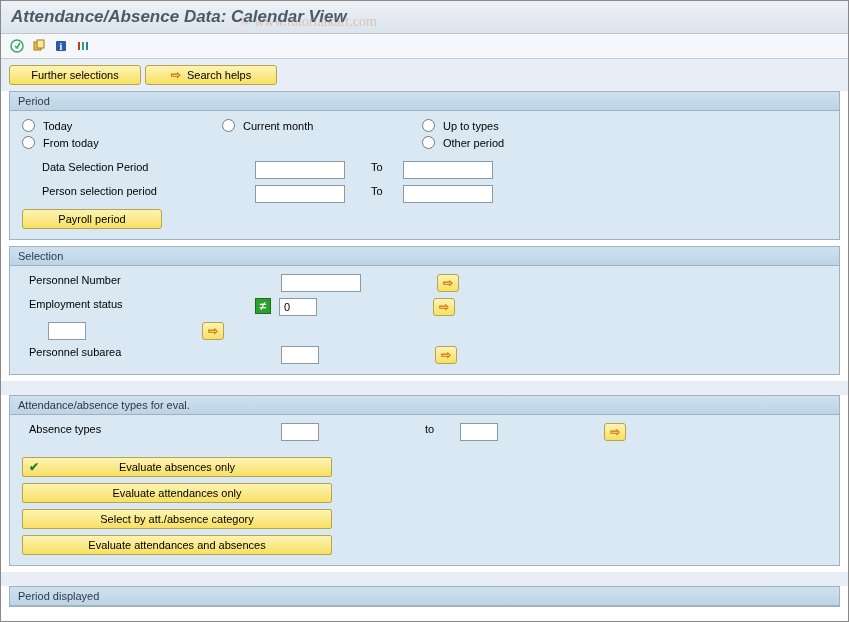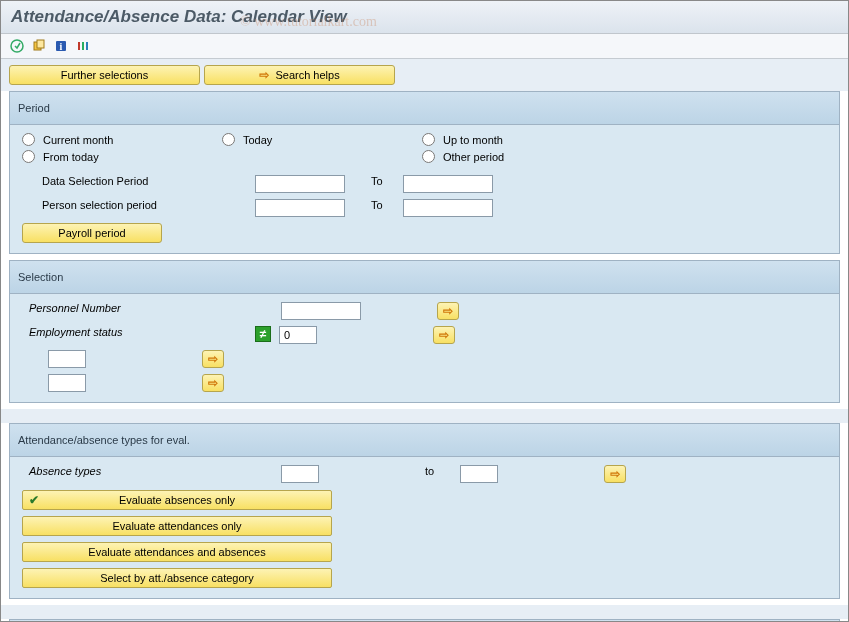--- a/index.html
+++ b/index.html
@@ -52,37 +52,37 @@
     border: 1px solid #b6a54d;
     border-radius: 3px;
     padding: 2px 10px;
     font-size: 11px;
     display: inline-flex;
     align-items: center;
     gap: 6px;
     cursor: pointer;
     height: 20px;
   }
-  .yellow-button.wide { width: 191px; justify-content: center; }
+  .yellow-button.wide { width: 132px; justify-content: center; }
   .yellow-button.sm {
     width: 22px;
     height: 18px;
     padding: 0;
     justify-content: center;
   }
   .section {
     margin: 0 8px 6px 8px;
     background: #d9e8f2;
     border: 1px solid #9fb2c3;
     padding: 0;
   }
   .section-header {
     background: linear-gradient(to bottom, #cfe1ef 0%, #bcd4e6 100%);
     border-bottom: 1px solid #9fb2c3;
-    padding: 10px 8px;
+    padding: 3px 8px;
     font-size: 11px;
     color: #2a3a48;
   }
   .section-body {
     padding: 8px 12px;
     display: flex;
     flex-direction: column;
     gap: 4px;
   }
   .radio-grid {
@@ -100,21 +100,21 @@
   .radio-item input[type="radio"] {
     margin: 0 4px 0 0;
   }
   .field-row {
     display: flex;
     gap: 8px;
     font-size: 11px;
     margin-bottom: 2px;
   }
   .field-label { width: 225px; padding-left: 20px; }
-  .field-label.nolpad { padding-left: 7px; width: 225px; font-style: italic; }
+  .field-label.nolpad { padding-left: 7px; width: 225px; }
   .input-box {
     background: #fff;
     border: 1px solid #8a9aa8;
     height: 18px;
     font-size: 11px;
     padding: 0 4px;
   }
   .ib-date { width: 90px; }
   .ib-vshort { width: 38px; }
   .ib-med { width: 80px; }
@@ -210,29 +210,29 @@
     <span>Search helps</span>
   </button>
 </div>
 
 <div class="section">
   <div class="section-header">Period</div>
   <div class="section-body">
     <div class="radio-grid">
       <label class="radio-item">
         <input type="radio" name="period" style="">
+        <span>Today</span>
+      </label>
+      <label class="radio-item">
+        <input type="radio" name="period" style="">
         <span>Current month</span>
       </label>
       <label class="radio-item">
         <input type="radio" name="period" style="">
-        <span>Today</span>
-      </label>
-      <label class="radio-item">
-        <input type="radio" name="period" style="">
-        <span>Up to month</span>
+        <span>Up to types</span>
       </label>
       <label class="radio-item">
         <input type="radio" name="period" style="">
         <span>From today</span>
       </label>
       <span></span>
       <label class="radio-item">
         <input type="radio" name="period" style="">
         <span>Other period</span>
       </label>
@@ -280,36 +280,37 @@
     </div>
     <div class="field-row">
       <span style="width:18px;"></span>
       <input class="input-box ib-vshort" value="" style="">
       <span style="flex:0 0 100px;"></span>
       <button class="yellow-button sm">
         <span class="arrow-icon">⇨</span>
       </button>
     </div>
     <div class="field-row">
+      <span class="field-label nolpad">Personnel subarea</span>
       <span style="width:18px;"></span>
       <input class="input-box ib-vshort" value="" style="">
       <span style="flex:0 0 100px;"></span>
       <button class="yellow-button sm">
         <span class="arrow-icon">⇨</span>
       </button>
     </div>
   </div>
 </div>
 
 <div class="gap-thin"></div>
 
 <div class="section">
   <div class="section-header">Attendance/absence types for eval.</div>
   <div class="section-body">
-    <div class="field-row" style="margin-bottom:3px;">
+    <div class="field-row" style="margin-bottom:12px;">
       <span class="field-label nolpad">Absence types</span>
       <span style="width:18px;"></span>
       <input class="input-box ib-vshort" value="" style="">
       <span style="flex:0 0 90px;"></span>
       <span>to</span>
       <span style="width:10px;"></span>
       <input class="input-box ib-vshort" value="" style="">
       <span style="flex:0 0 90px;"></span>
       <button class="yellow-button sm">
         <span class="arrow-icon">⇨</span>
@@ -317,24 +318,24 @@
     </div>
 
     <div class="eval-btn">
       <span class="leading check-icon">✔</span>
       <span>Evaluate absences only</span>
     </div>
     <div class="eval-btn">
       <span>Evaluate attendances only</span>
     </div>
     <div class="eval-btn">
+      <span>Select by att./absence category</span>
+    </div>
+    <div class="eval-btn">
       <span>Evaluate attendances and absences</span>
-    </div>
-    <div class="eval-btn">
-      <span>Select by att./absence category</span>
     </div>
   </div>
 </div>
 
 <div class="gap-thin"></div>
 
 <div class="section" style="margin-bottom:0;">
   <div class="section-header">Period displayed</div>
 </div>
 

